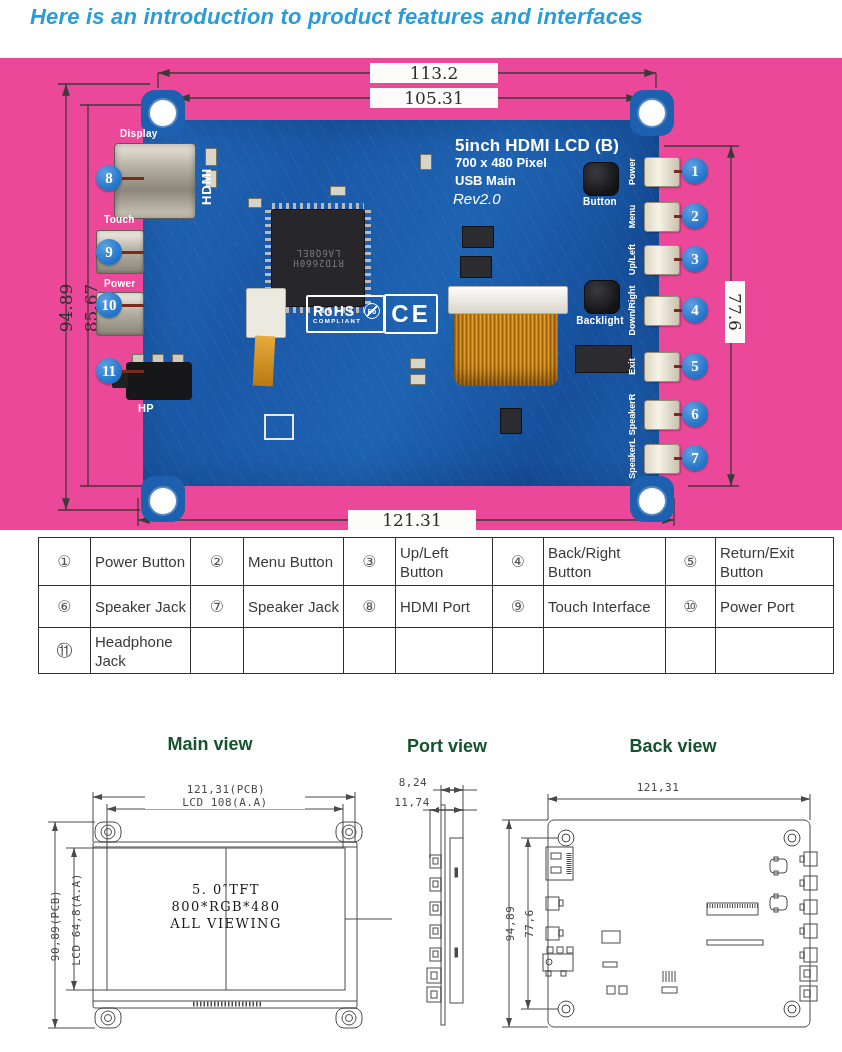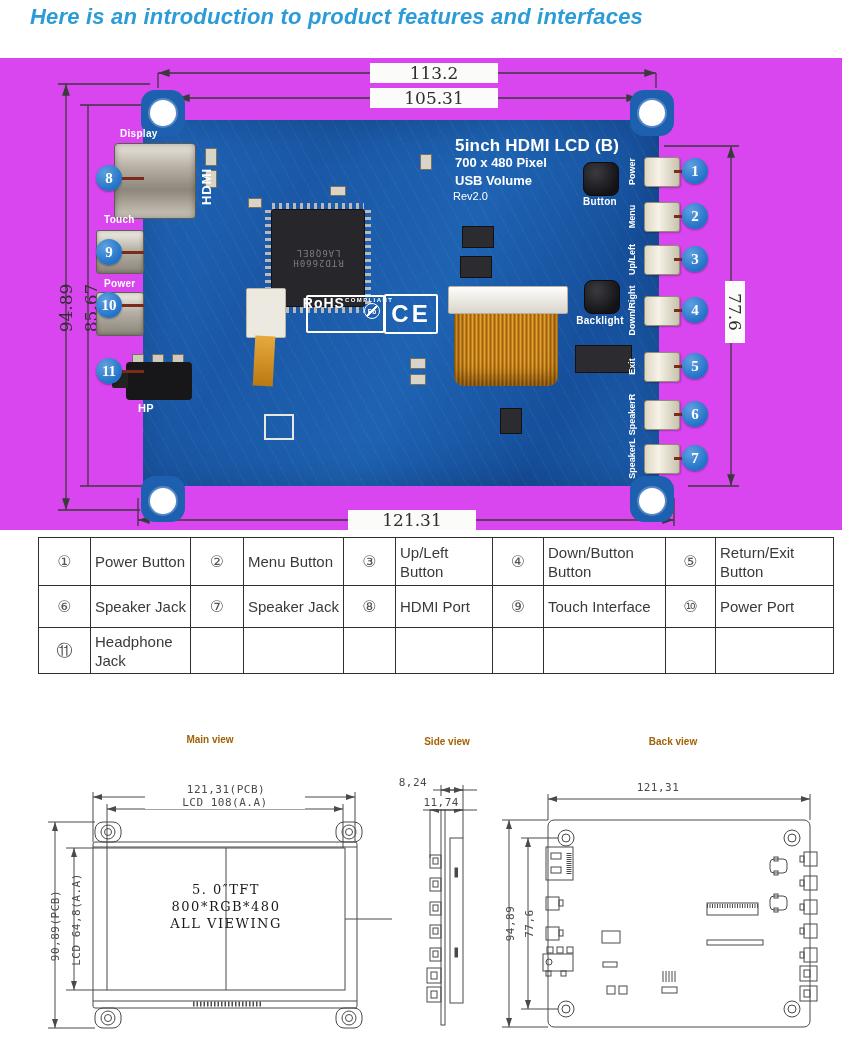--- a/index.html
+++ b/index.html
@@ -4,41 +4,41 @@
 <style>
   html,body{margin:0;padding:0;}
   body{width:842px;height:1052px;background:#ffffff;position:relative;overflow:hidden;
        font-family:"Liberation Sans", sans-serif;}
 
   
   .page-title{position:absolute;left:30px;top:4px;font-size:22px;font-weight:bold;font-style:italic;
     color:#2b9cd8;letter-spacing:.2px;}
 
   
-  .photo{position:absolute;left:0;top:58px;width:842px;height:472px;background:#d946ef;}
+  .photo{position:absolute;left:0;top:58px;width:842px;height:472px;background:#ec4899;}
   .dims-svg{position:absolute;left:0;top:0;width:842px;height:472px;z-index:1;}
   .dim-label{position:absolute;font-family:"DejaVu Serif", serif;font-size:17px;color:#2e2e2e;
     text-align:center;background:#fbfbfa;padding:0 4px;z-index:2;}
   .dim-rot-l{transform:rotate(-90deg);transform-origin:center;background:transparent;}
   .dim-rot-r{transform:rotate(90deg);transform-origin:center;}
 
   .pcb{position:absolute;left:143px;top:62px;width:516px;height:366px;z-index:2;border-radius:6px;
     background:linear-gradient(115deg,#2066b8 0%,#1a58a6 28%,#1e63b2 55%,#164f9b 80%,#1d5fae 100%);
     box-shadow:inset 0 0 40px rgba(0,10,40,.25);}
   .pcb::after{content:"";position:absolute;inset:0;border-radius:6px;
     background:repeating-linear-gradient(62deg,rgba(255,255,255,.045) 0 1px,transparent 1px 13px);}
   .tab{position:absolute;width:44px;height:46px;background:#1d60af;border-radius:14px;z-index:2;}
   .tab .hole{width:26px;height:26px;border-radius:50%;background:#fff;margin:10px auto 0;
     box-shadow:0 0 0 2px rgba(255,255,255,.25);}
   .tab.b .hole{margin-top:12px;}
 
   .silk{position:absolute;color:#fff;z-index:4;}
   .board-title{font-size:17px;font-weight:bold;letter-spacing:.2px;}
   .board-sub{font-size:13px;font-weight:bold;}
-  .board-rev{font-size:11px;}
+  .board-rev{font-size:15px;font-style:italic;}
   .small-lab{font-size:10px;font-weight:bold;letter-spacing:.3px;}
 
   .comp{position:absolute;z-index:3;}
   .hdmi-conn{left:114px;top:85px;width:80px;height:74px;border:1px solid #5f594f;border-radius:4px;
     background:linear-gradient(180deg,#ece7de 0%,#b8b2a6 30%,#8d877b 62%,#cdc7bc 100%);
     box-shadow:inset 0 0 6px rgba(0,0,0,.35);}
   .usb{width:46px;height:42px;border:1px solid #665f55;border-radius:3px;
     background:linear-gradient(180deg,#f2efe8,#b7b1a5 45%,#8b857a);box-shadow:inset 0 0 4px rgba(0,0,0,.3);}
   .jack-body{left:126px;top:304px;width:66px;height:38px;background:#17171a;border-radius:4px;}
   .jack-barrel{left:112px;top:312px;width:16px;height:18px;background:#222;border-radius:2px;}
@@ -53,21 +53,21 @@
     background:radial-gradient(circle at 35% 30%,#3a3a40,#131316 75%);}
   .ffc-white{left:448px;top:228px;width:118px;height:26px;background:linear-gradient(180deg,#fdfdfb,#d9d5cb);
     border:1px solid #b5b0a4;border-radius:2px;}
   .flex-orange{left:454px;top:254px;width:104px;height:74px;border-radius:0 0 10px 10px;
     background:repeating-linear-gradient(90deg,#8a5208 0px,#d98e1f 2px,#f0b23c 3px,#8a5208 4px);
     box-shadow:inset 0 -10px 14px rgba(60,30,0,.45);}
   .fpc-small{left:246px;top:230px;width:38px;height:48px;background:#ece9e1;border:1px solid #b9b4a8;border-radius:2px;}
   .fpc-tail{left:254px;top:278px;width:20px;height:50px;background:linear-gradient(180deg,#e8a93c,#b97a12);
     transform:rotate(3deg);}
   .rohs{left:306px;top:237px;width:70px;height:34px;border:2px solid #fff;border-radius:2px;color:#fff;
-    display:flex;flex-direction:row;align-items:flex-start;justify-content:center;padding-left:5px;}
+    display:flex;flex-direction:column;align-items:flex-start;justify-content:center;padding-left:5px;}
   .rohs .l1{font-size:14px;font-weight:bold;letter-spacing:1px;line-height:13px;}
   .rohs .l2{font-size:6px;font-weight:bold;letter-spacing:1.4px;}
   .pb-badge{position:absolute;right:3px;top:6px;width:14px;height:14px;border:1.5px solid #fff;border-radius:50%;
     font-size:6.5px;font-weight:bold;color:#fff;display:flex;align-items:center;justify-content:center;
     background:linear-gradient(135deg,transparent 45%,#fff 45%,#fff 55%,transparent 55%);}
   .ce{left:384px;top:236px;width:50px;height:36px;border:2px solid #fff;border-radius:2px;color:#fff;
     font-size:24px;font-weight:bold;letter-spacing:3px;display:flex;align-items:center;justify-content:center;}
   .btnr{position:absolute;left:644px;width:34px;height:28px;z-index:3;border:1px solid #948c76;border-radius:3px;
     background:linear-gradient(90deg,#ded7c4,#f6f2e6 40%,#c9c2ae);box-shadow:1px 1px 2px rgba(0,0,0,.25);}
   .btnlab{position:absolute;width:70px;height:11px;z-index:4;color:#fff;font-size:9px;font-weight:bold;
@@ -84,21 +84,21 @@
   
   .ftable{position:absolute;left:38px;top:537px;border-collapse:collapse;table-layout:fixed;width:795px;z-index:2;}
   .ftable td{border:1.5px solid #2f2f2f;font-size:15px;color:#3a3a3a;vertical-align:middle;
     padding:2px 4px;line-height:19px;overflow:hidden;}
   .ftable td.num{text-align:center;font-family:"DejaVu Sans",sans-serif;font-size:16px;color:#555;}
   .r1{height:48px;} .r2{height:42px;} .r3{height:46px;}
 
   
   .views{position:absolute;left:0;top:700px;width:842px;height:352px;background:#fff;}
   .views svg{position:absolute;left:0;top:0;}
-  .view-title{position:absolute;width:120px;text-align:center;font-size:10px;font-weight:600;color:#a16207;z-index:2;}
+  .view-title{position:absolute;width:120px;text-align:center;font-size:18px;font-weight:600;color:#14532d;z-index:2;}
   .cad{position:absolute;font-family:"DejaVu Sans Mono",monospace;font-size:11px;color:#4a4a4a;
     letter-spacing:.5px;text-align:center;z-index:2;background:#fff;}
   .cad.nobg{background:transparent;}
   .cad.rot{transform:rotate(-90deg);transform-origin:center;}
   .screen-txt{position:absolute;left:146px;width:160px;text-align:center;z-index:2;
     font-family:"DejaVu Serif",serif;font-size:13px;letter-spacing:1.5px;color:#1a1a1a;}
 </style>
 </head>
 <body>
 
@@ -149,21 +149,21 @@
     </div>
   <div class="tab b" style="left:141px;top:418px;">
       <div class="hole"></div>
     </div>
   <div class="tab b" style="left:630px;top:418px;">
       <div class="hole"></div>
     </div>
 
   <div class="silk board-title" style="left:455px;top:78px;">5inch HDMI LCD (B)</div>
   <div class="silk board-sub" style="left:455px;top:97px;">700 x 480 Pixel</div>
-  <div class="silk board-sub" style="left:455px;top:115px;">USB Volume</div>
+  <div class="silk board-sub" style="left:455px;top:115px;">USB Main</div>
   <div class="silk board-rev" style="left:453px;top:132px;">Rev2.0</div>
   <div class="silk small-lab" style="left:120px;top:70px;">Display</div>
   <div class="silk small-lab" style="left:168px;top:121px;width:76px;text-align:center;transform:rotate(-90deg);font-size:13px;letter-spacing:1px;">HDMI</div>
   <div class="silk small-lab" style="left:104px;top:156px;">Touch</div>
   <div class="silk small-lab" style="left:104px;top:220px;">Power</div>
   <div class="silk small-lab" style="left:138px;top:344px;font-size:11px;">HP</div>
   <div class="silk small-lab" style="left:568px;top:138px;width:64px;text-align:center;">Button</div>
   <div class="silk small-lab" style="left:560px;top:257px;width:80px;text-align:center;">Backlight</div>
 
   <div class="comp hdmi-conn"></div>
@@ -267,21 +267,21 @@
   </colgroup>
   <tbody>
       <tr class="r1">
     <td class="num">①</td>
     <td>Power Button</td>
     <td class="num">②</td>
     <td>Menu Button</td>
     <td class="num">③</td>
     <td>Up/Left Button</td>
     <td class="num">④</td>
-    <td>Down/Button Button</td>
+    <td>Back/Right Button</td>
     <td class="num">⑤</td>
     <td>Return/Exit Button</td>
   </tr>
   <tr class="r2">
     <td class="num">⑥</td>
     <td>Speaker Jack</td>
     <td class="num">⑦</td>
     <td>Speaker Jack</td>
     <td class="num">⑧</td>
     <td>HDMI Port</td>
@@ -436,30 +436,30 @@
       <rect x="804" y="248" width="13" height="14"></rect>
         <rect x="800" y="252" width="4" height="6"></rect>
       <rect x="800" y="266" width="17" height="15"></rect>
         <rect x="804" y="270" width="6" height="7"></rect>
       <rect x="800" y="286" width="17" height="15"></rect>
         <rect x="804" y="290" width="6" height="7"></rect>
     </g>
   </svg>
 
   <div class="view-title" style="left:150px;top:34px;">Main view</div>
-  <div class="view-title" style="left:387px;top:36px;">Side view</div>
+  <div class="view-title" style="left:387px;top:36px;">Port view</div>
   <div class="view-title" style="left:613px;top:36px;">Back view</div>
 
   <div class="cad" style="left:146px;top:83px;width:160px;">121,31(PCB)</div>
   <div class="cad" style="left:145px;top:96px;width:160px;">LCD 108(A.A)</div>
   <div class="cad rot nobg" style="left:0px;top:219px;width:110px;">90,89(PCB)</div>
   <div class="cad rot nobg" style="left:21px;top:213px;width:110px;">LCD 64,8(A.A)</div>
   <div class="screen-txt" style="top:182px;">5. 0″TFT</div>
   <div class="screen-txt" style="top:199px;">800*RGB*480</div>
   <div class="screen-txt" style="top:216px;">ALL VIEWING</div>
 
   <div class="cad" style="left:391px;top:76px;width:44px;">8,24</div>
-  <div class="cad" style="left:411px;top:96px;width:48px;text-align:right;">11,74</div>
+  <div class="cad" style="left:388px;top:96px;width:48px;">11,74</div>
 
   <div class="cad" style="left:618px;top:81px;width:80px;">121,31</div>
   <div class="cad rot nobg" style="left:485px;top:217px;width:50px;">94,89</div>
   <div class="cad rot nobg" style="left:507px;top:217px;width:44px;">77,6</div>
 </section>
 
 </body></html>

